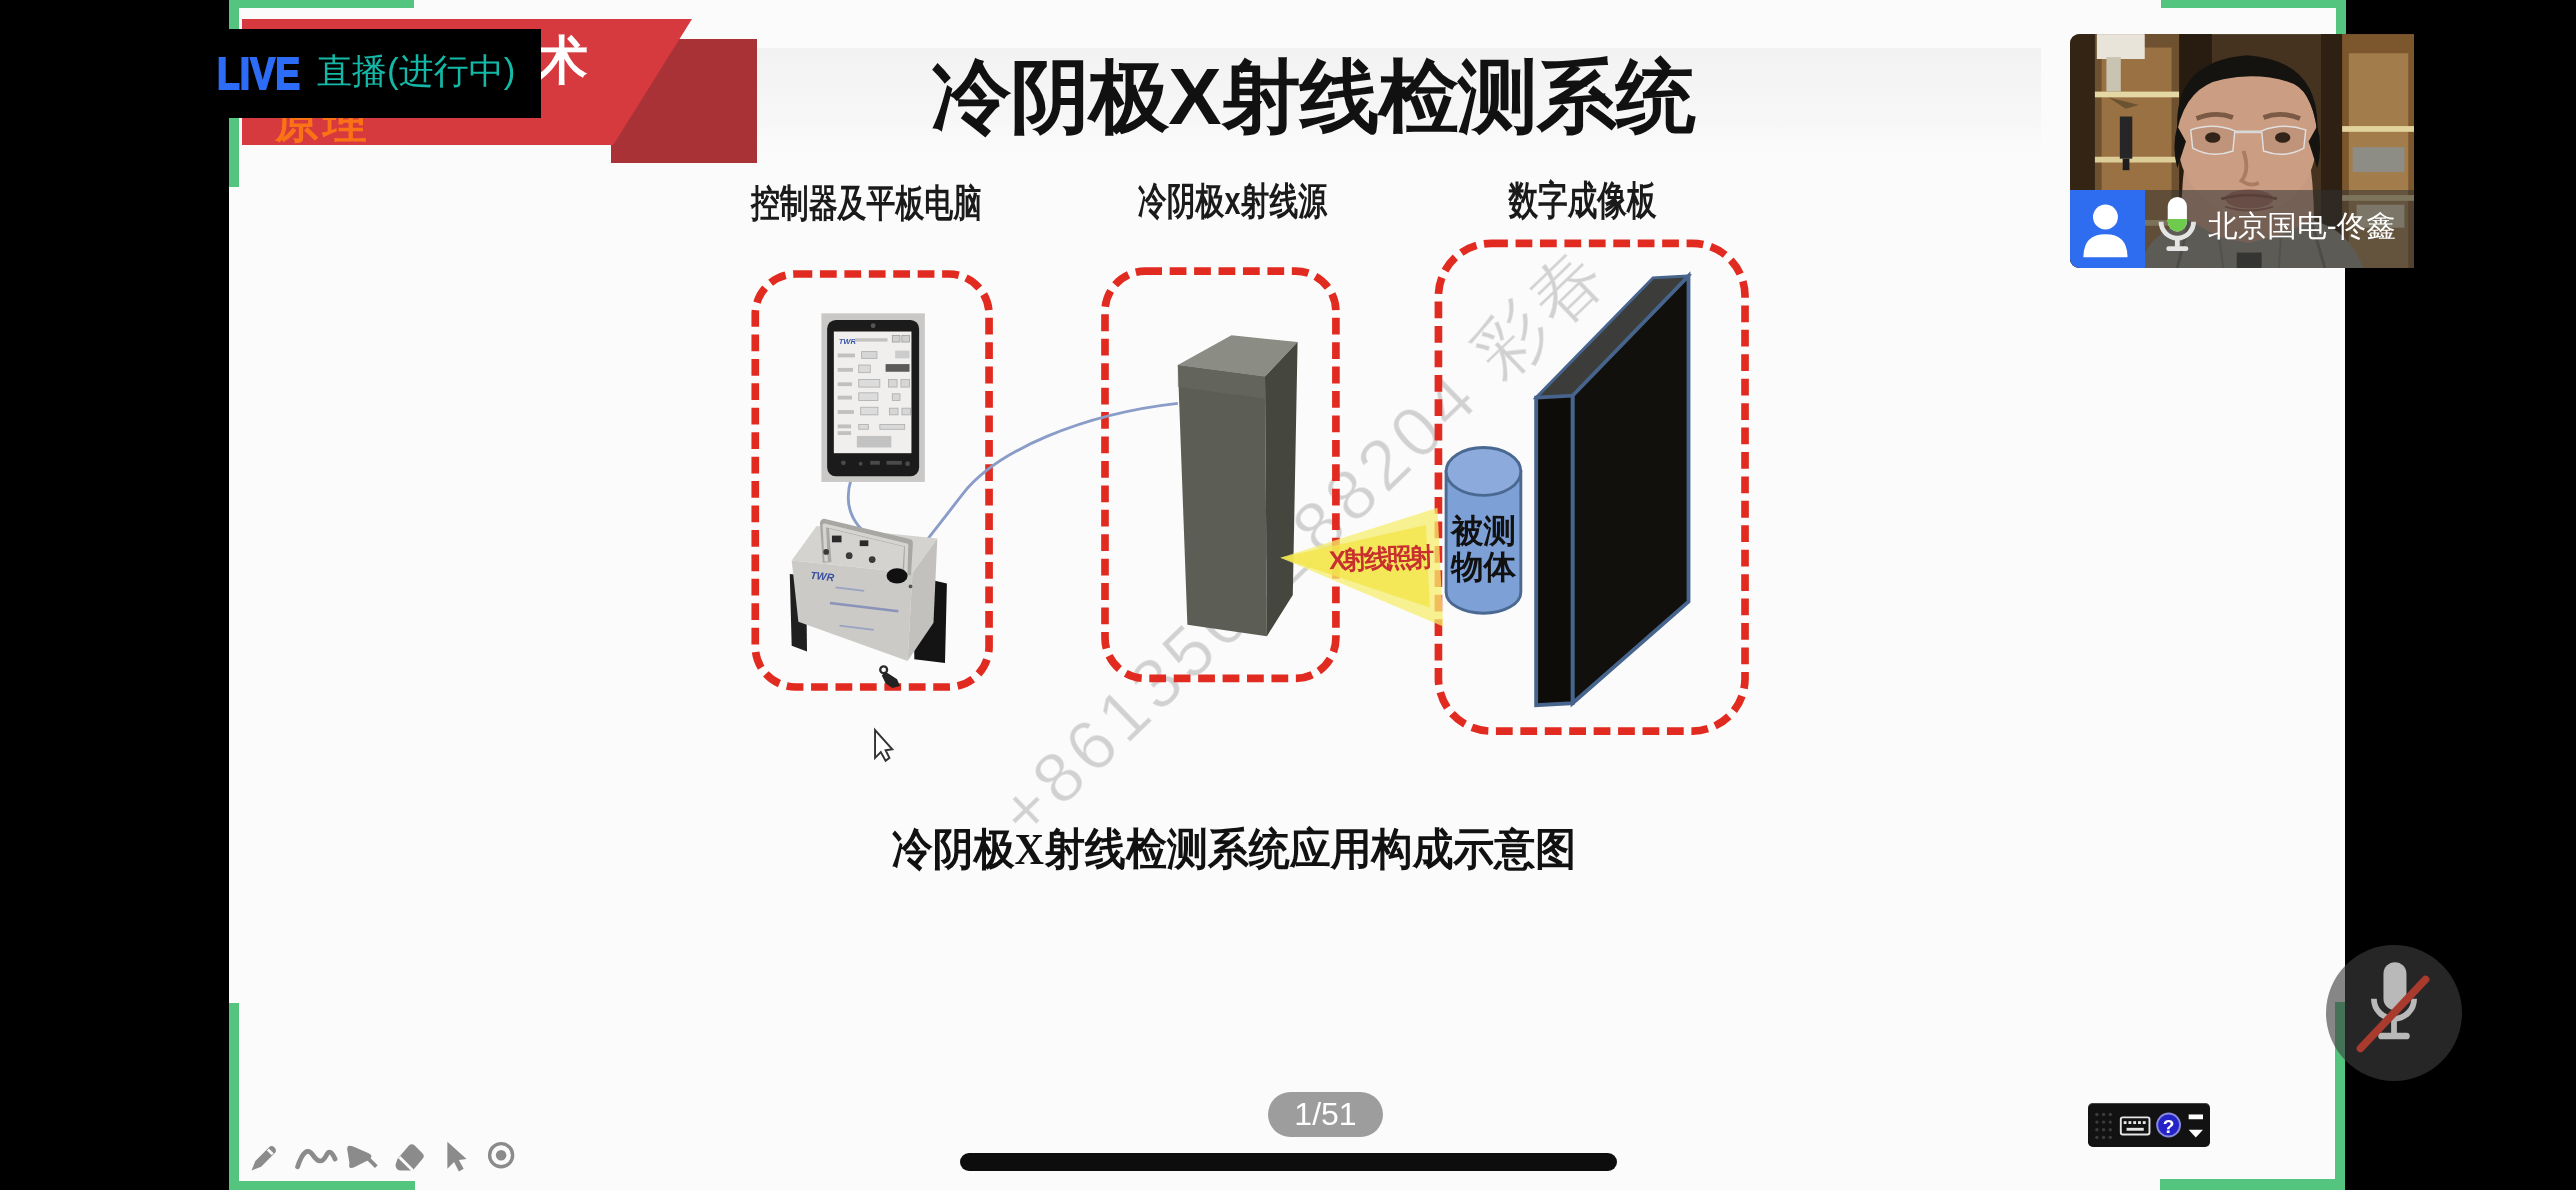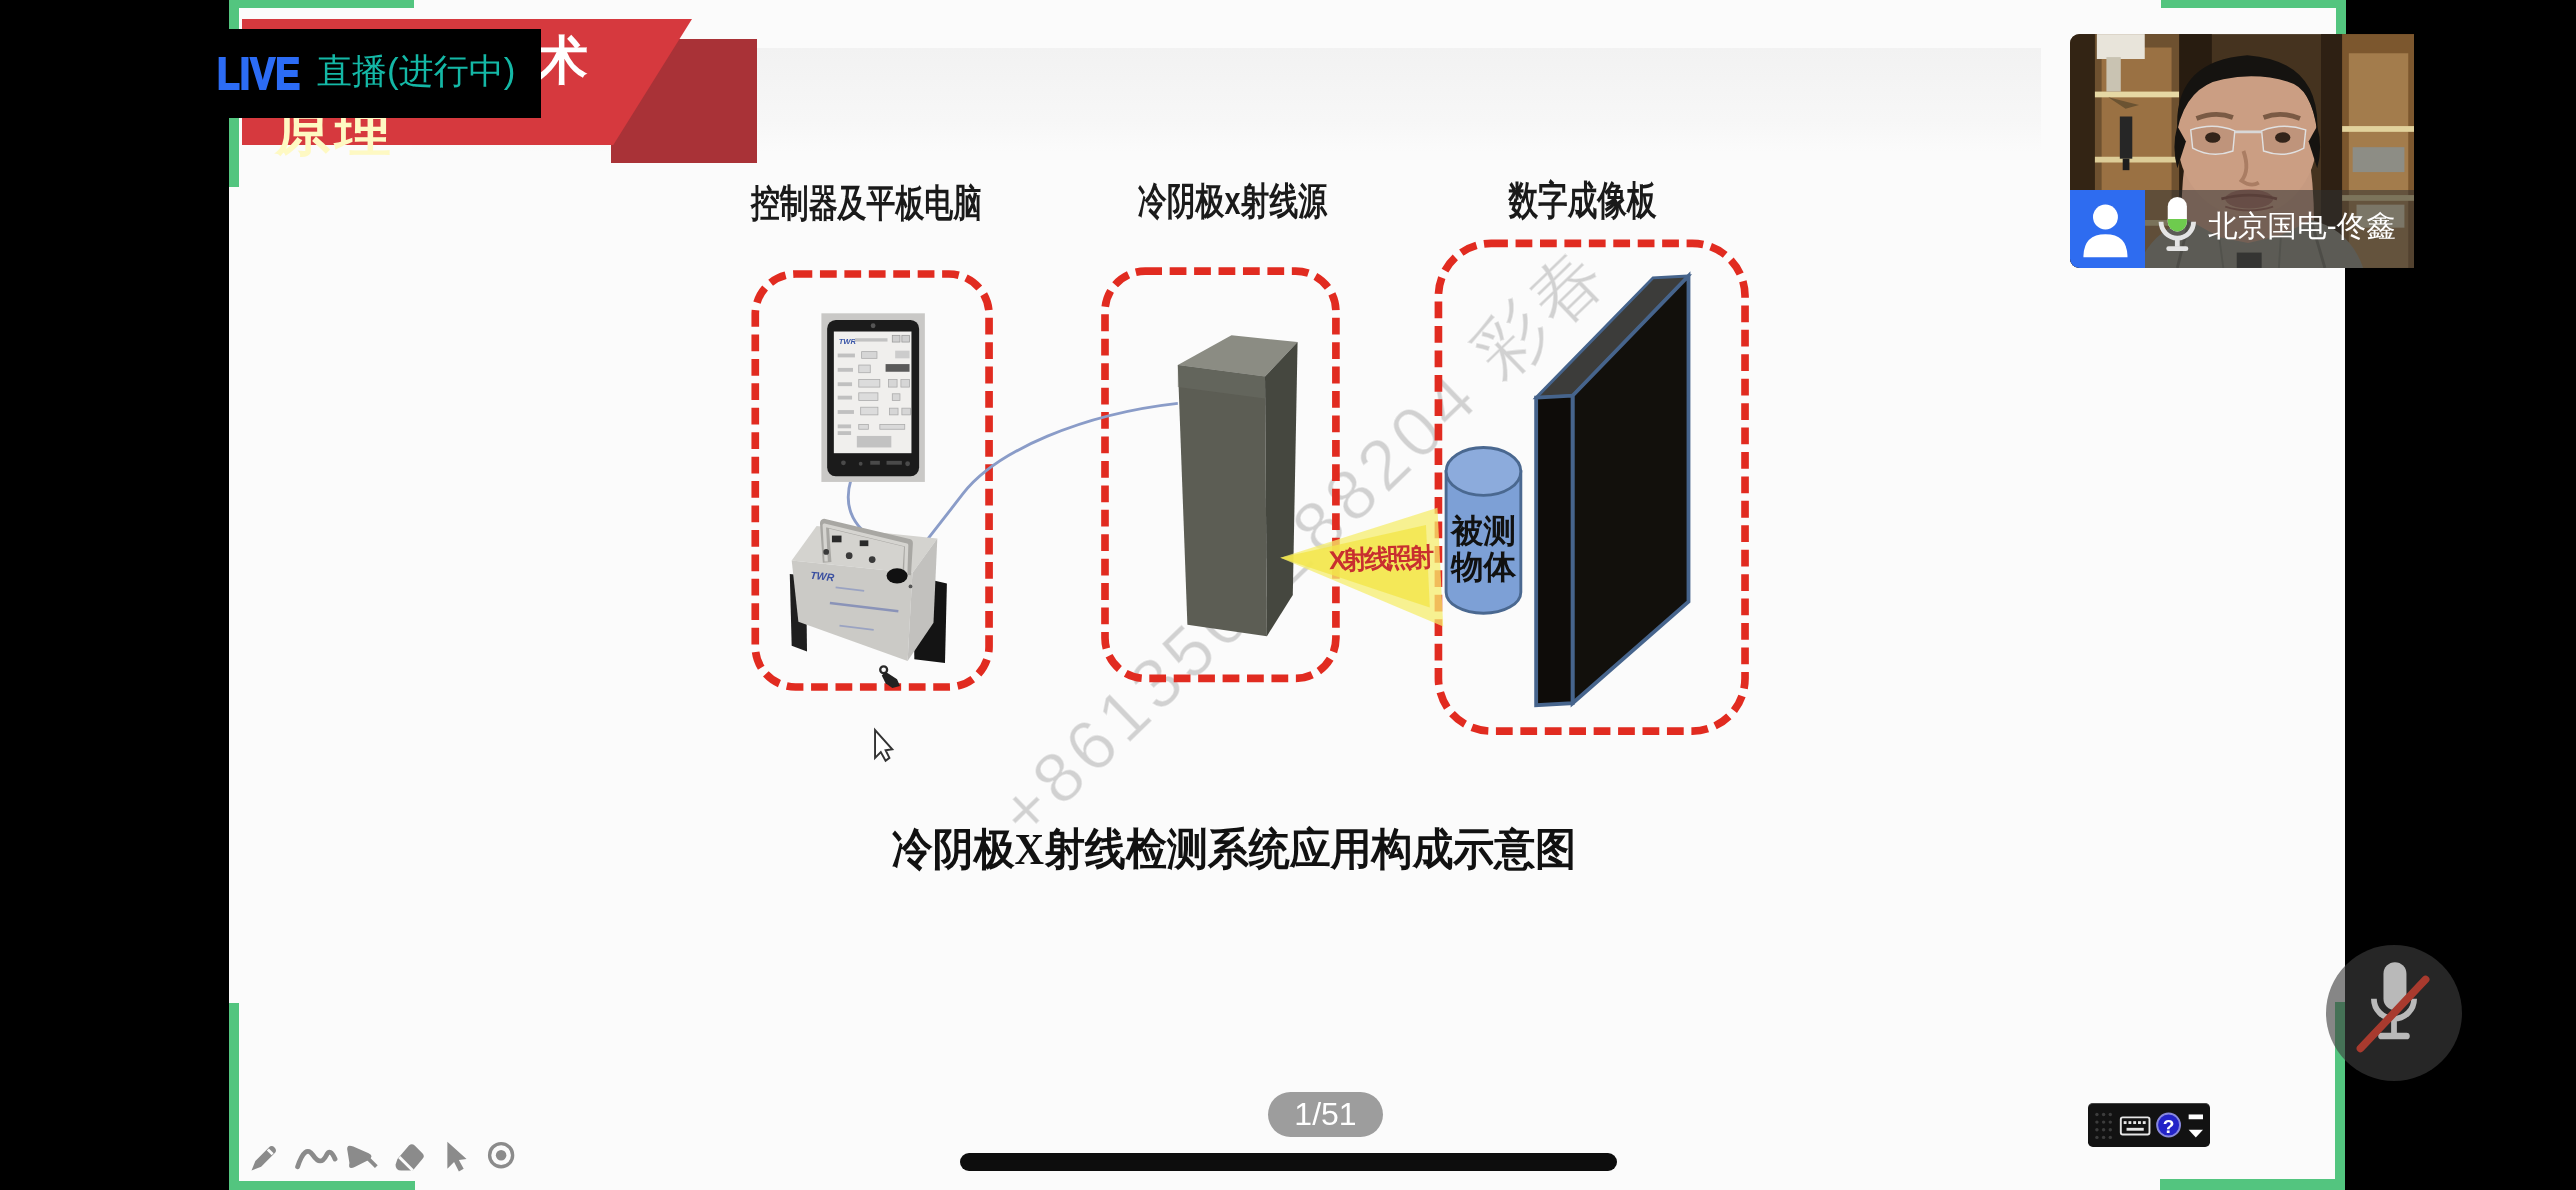--- a/index.html
+++ b/index.html
@@ -20,26 +20,27 @@
   <div class="abs" style="left:2336px;top:0;width:9.6px;height:187px;background:#53c57f;"></div>
   <div class="abs" style="left:229px;top:1003px;width:9.6px;height:187px;background:#53c57f;"></div>
   <div class="abs" style="left:229px;top:1181px;width:186px;height:9.6px;background:#53c57f;"></div>
   <div class="abs" style="left:2335px;top:1002px;width:9.6px;height:188px;background:#53c57f;"></div>
   <div class="abs" style="left:2160px;top:1179px;width:185px;height:11.5px;background:#53c57f;"></div>
 
   <div class="abs" style="left:611px;top:39px;width:146px;height:124px;background:#a93237;"></div>
   <div class="abs" style="left:242px;top:19px;width:450px;height:126px;background:#d6393e;
        clip-path:polygon(0 0,100% 0,82.5% 100%,0 100%);"></div>
   <div class="abs" style="left:482px;top:26px;color:#fff;font-weight:bold;font-size:52px;letter-spacing:1.9px;">技术</div>
-  <div class="abs" style="left:275px;top:93px;color:#fef9c3;font-weight:bold;font-size:56px;letter-spacing:3.8px;">原理</div>
+  <div class="abs" style="left:275px;top:93px;color:#f97316;font-weight:bold;font-size:44px;letter-spacing:3.8px;">原理</div>
 
   <div class="abs" style="left:211px;top:29px;width:330px;height:89px;background:#000;"></div>
   <div class="abs" style="left:217px;top:49px;color:#2c6cf6;font-size:44px;font-weight:bold;-webkit-text-stroke:1.9px #2c6cf6;transform:scaleX(0.85);transform-origin:left top;">LIVE</div>
   <div class="abs" style="left:317px;top:48px;color:#14b8a6;font-size:35px;">直播(进行中)</div>
 
+  <div class="abs" style="left:255px;top:44px;width:2116px;text-align:center;font-size:80px;font-weight:bold;color:#111;letter-spacing:-1px;">冷阴极X射线检测系统</div>
 
   <div class="abs" style="left:675px;top:178px;width:383px;text-align:center;font-weight:bold;font-size:38px;color:#1a1a1a;transform:scaleX(0.76);">控制器及平板电脑</div>
   <div class="abs" style="left:1041px;top:176px;width:383px;text-align:center;font-weight:bold;font-size:38px;color:#1a1a1a;transform:scaleX(0.76);">冷阴极x射线源</div>
   <div class="abs" style="left:1391px;top:173px;width:383px;text-align:center;font-weight:bold;font-size:40px;color:#1a1a1a;transform:scaleX(0.74);">数字成像板</div>
 
   <svg class="abs" id="art" style="left:0;top:0;" width="2576" height="1190" viewBox="0 0 2688 1242">
 
     <text x="0" y="0" transform="translate(1072,878) rotate(-44)" font-size="74" letter-spacing="6" fill="rgba(168,168,168,0.5)" stroke="rgba(255,255,255,0.5)" stroke-width="1.6" font-family="Liberation Sans,sans-serif">+8613501288204 彩春</text>
 
     <rect x="788" y="286" width="244" height="431" rx="42" fill="none" stroke="#e12b20" stroke-width="8" stroke-dasharray="17.5 8"></rect>

